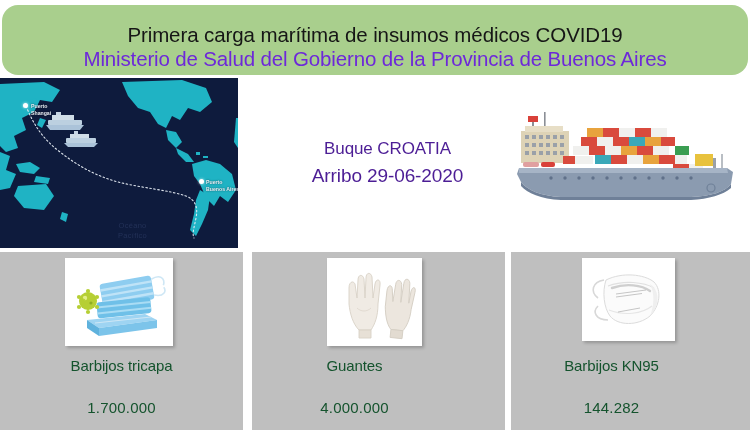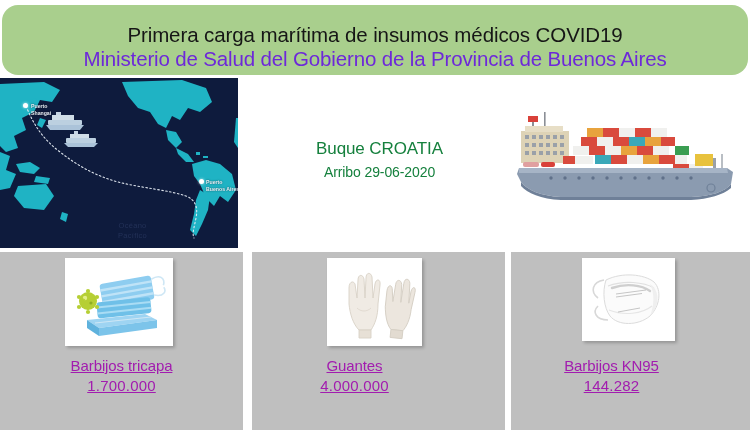--- a/index.html
+++ b/index.html
@@ -52,25 +52,25 @@
   .dot-bsas    { left:199px; top:101px; }
 
   .ocean-label {
     position:absolute; left:118px; top:143px; color:#233158;
     font-size:7.5px; line-height:1.3; text-align:center;
     letter-spacing:.3px; pointer-events:none;
   }
 
   
   .center-text {
-    position:absolute; left:282px; top:136px; width:195px;
-    text-align:center; color:#15803d;
+    position:absolute; left:290px; top:136px; width:195px;
+    text-align:center; color:#4c1d95;
   }
   .center-text .l1 { font-size:17px; line-height:1.5; letter-spacing:-.1px; }
-  .center-text .l2 { font-size:14px; line-height:1.5; letter-spacing:-.1px; }
+  .center-text .l2 { font-size:19px; line-height:1.5; letter-spacing:-.1px; }
 
   
   .ship-wrap {
     position:absolute; left:495px; top:98px; width:250px; height:110px;
   }
   .ship-wrap svg { display:block; width:250px; height:110px; }
 
   
   .panel {
     position:absolute; top:252px; height:178px;
@@ -84,24 +84,24 @@
     position:absolute; background:#ffffff;
     box-shadow:2px 2px 3px rgba(0,0,0,.22);
   }
   .thumb svg { display:block; }
 
   .p1-thumb { left:65px;  top:258px; width:108px; height:88px; }
   .p2-thumb { left:327px; top:258px; width:95px;  height:88px; }
   .p3-thumb { left:582px; top:258px; width:93px;  height:83px; }
 
   .cap {
-    position:absolute; text-align:center; color:#a21caf;text-decoration:underline;
+    position:absolute; text-align:center; color:#14532d;
   }
   .cap .name  { font-size:15px; line-height:1.32; letter-spacing:-.1px; display:block; }
-  .cap .value { font-size:15px; line-height:1.32; letter-spacing:.2px; display:block; }
+  .cap .value { font-size:15px; line-height:1.32; letter-spacing:.2px; display:block;margin-top:22px; }
 
   .p1-cap { left:0px;   top:356px; width:243px; }
   .p2-cap { left:252px; top:356px; width:205px; }
   .p3-cap { left:511px; top:356px; width:201px; }
 </style>
 </head>
 <body>
 
 <div id="page">
 

